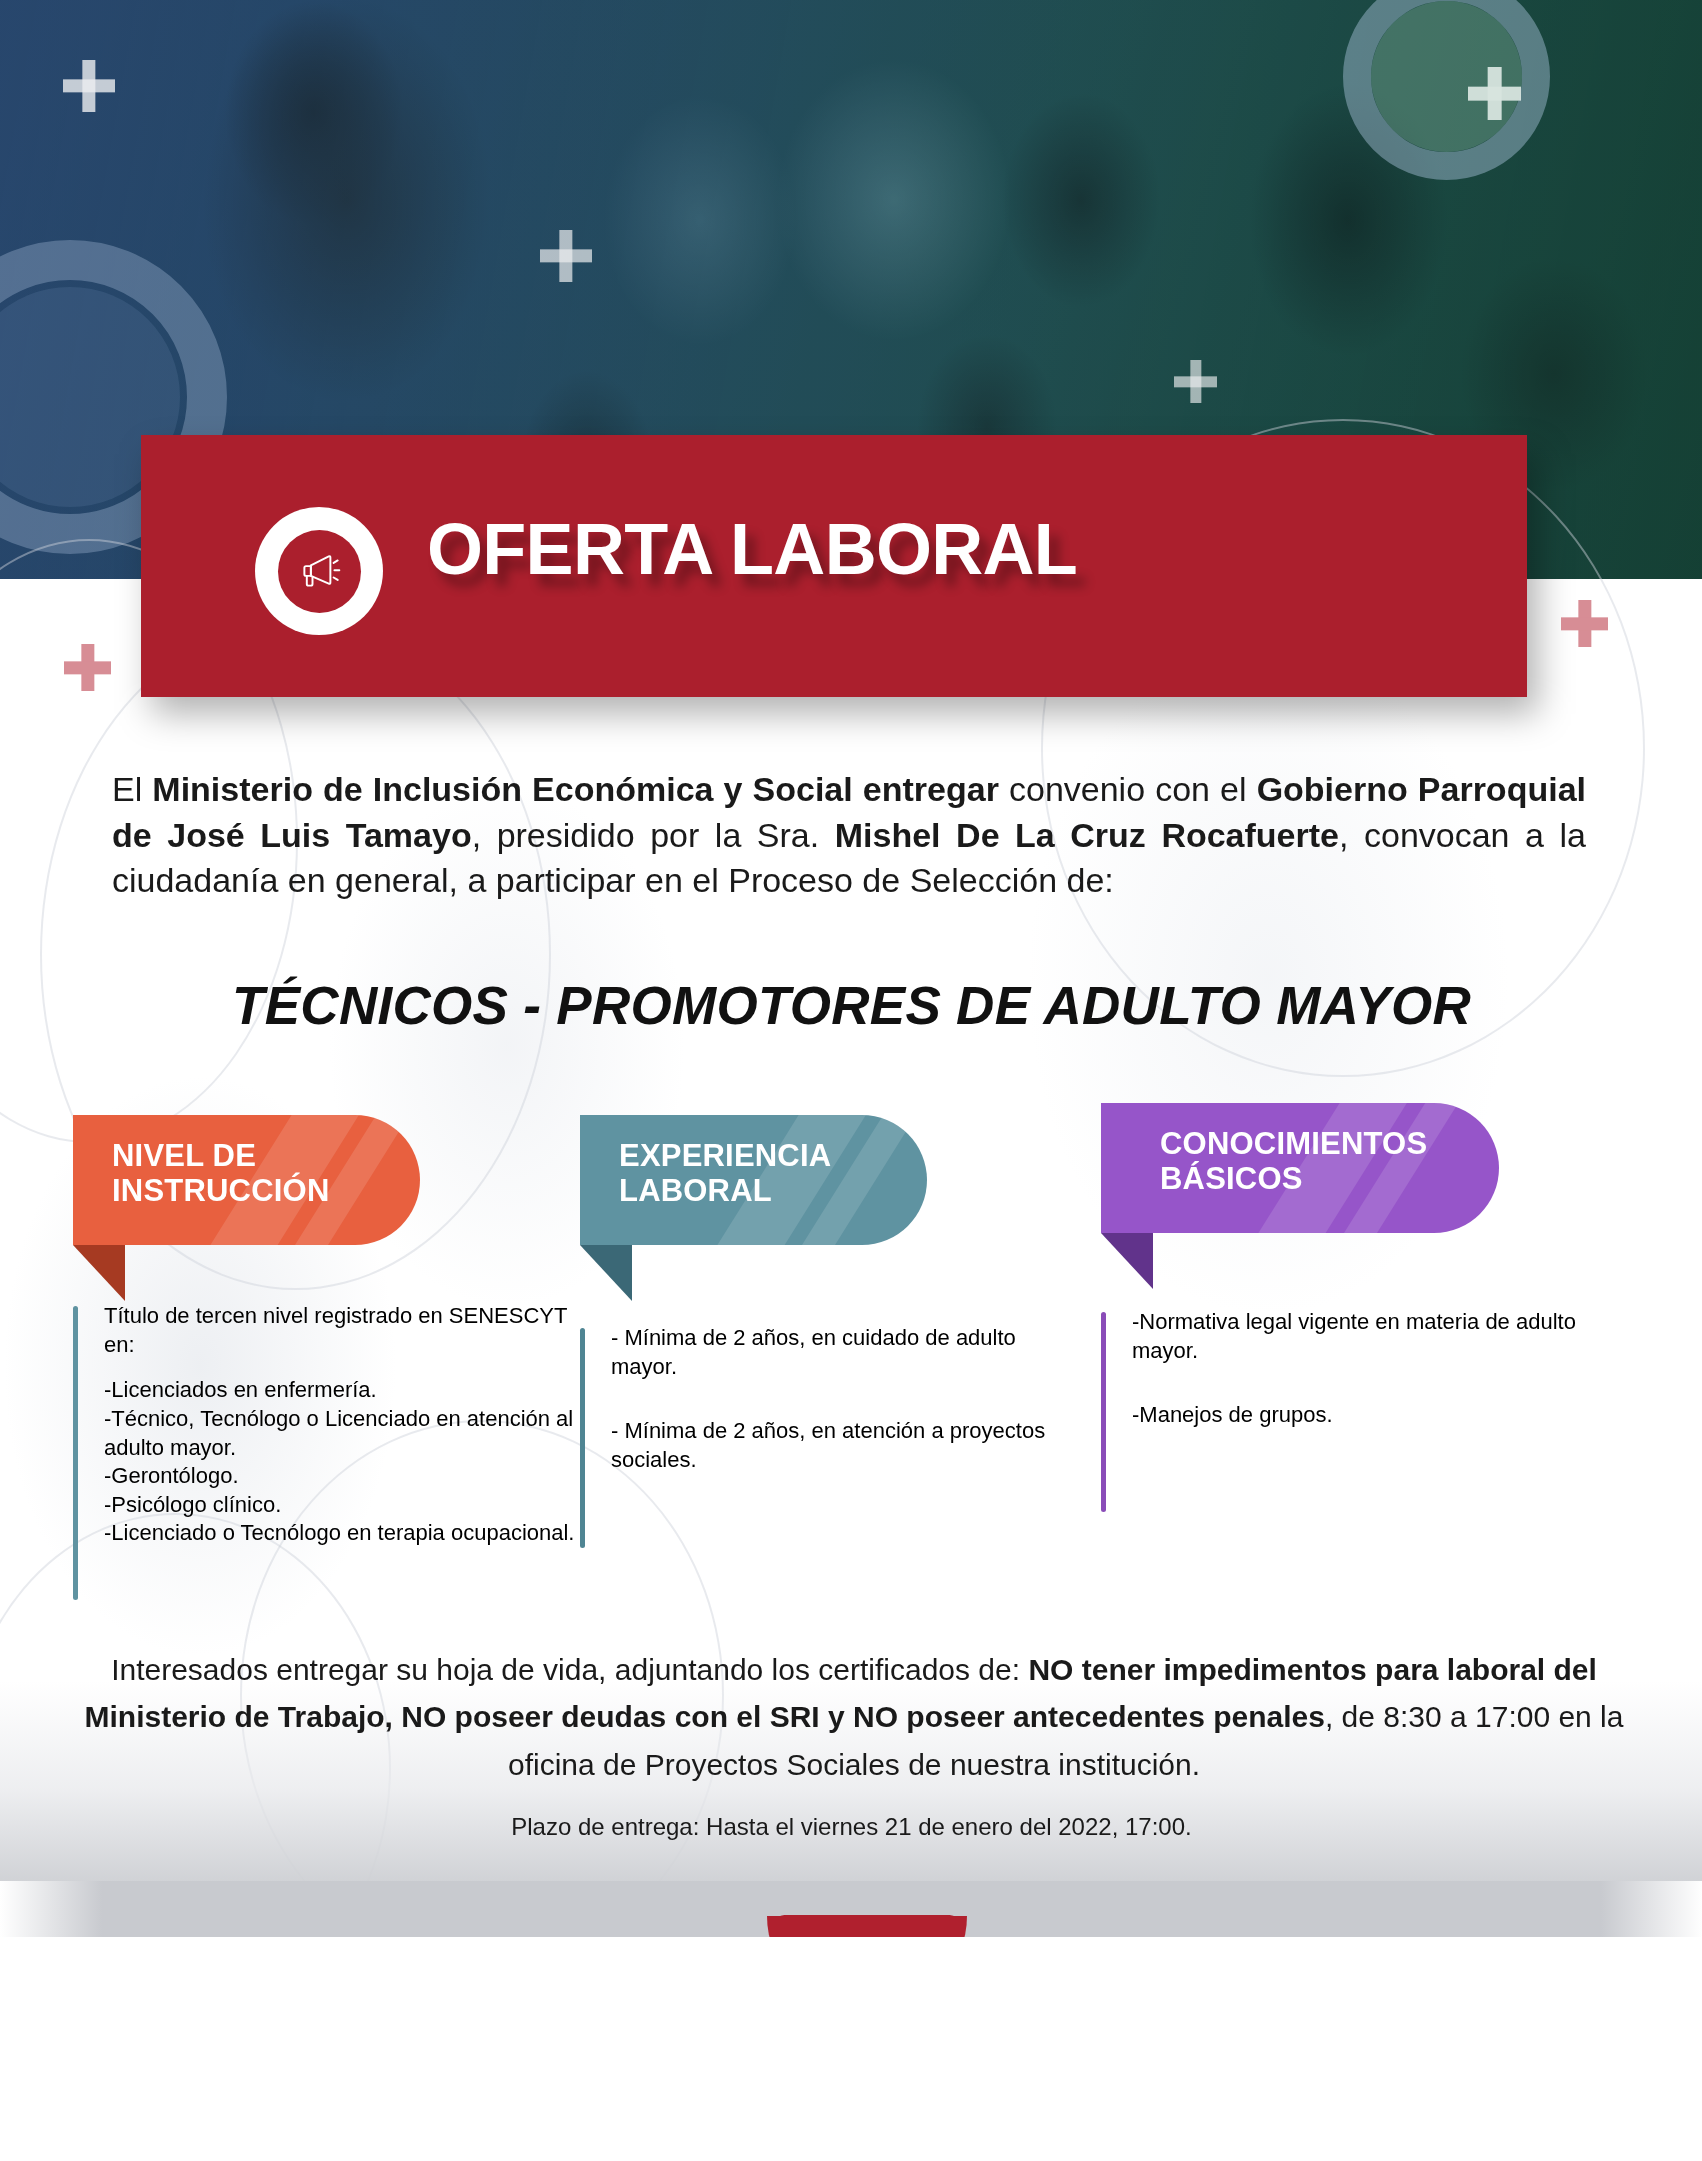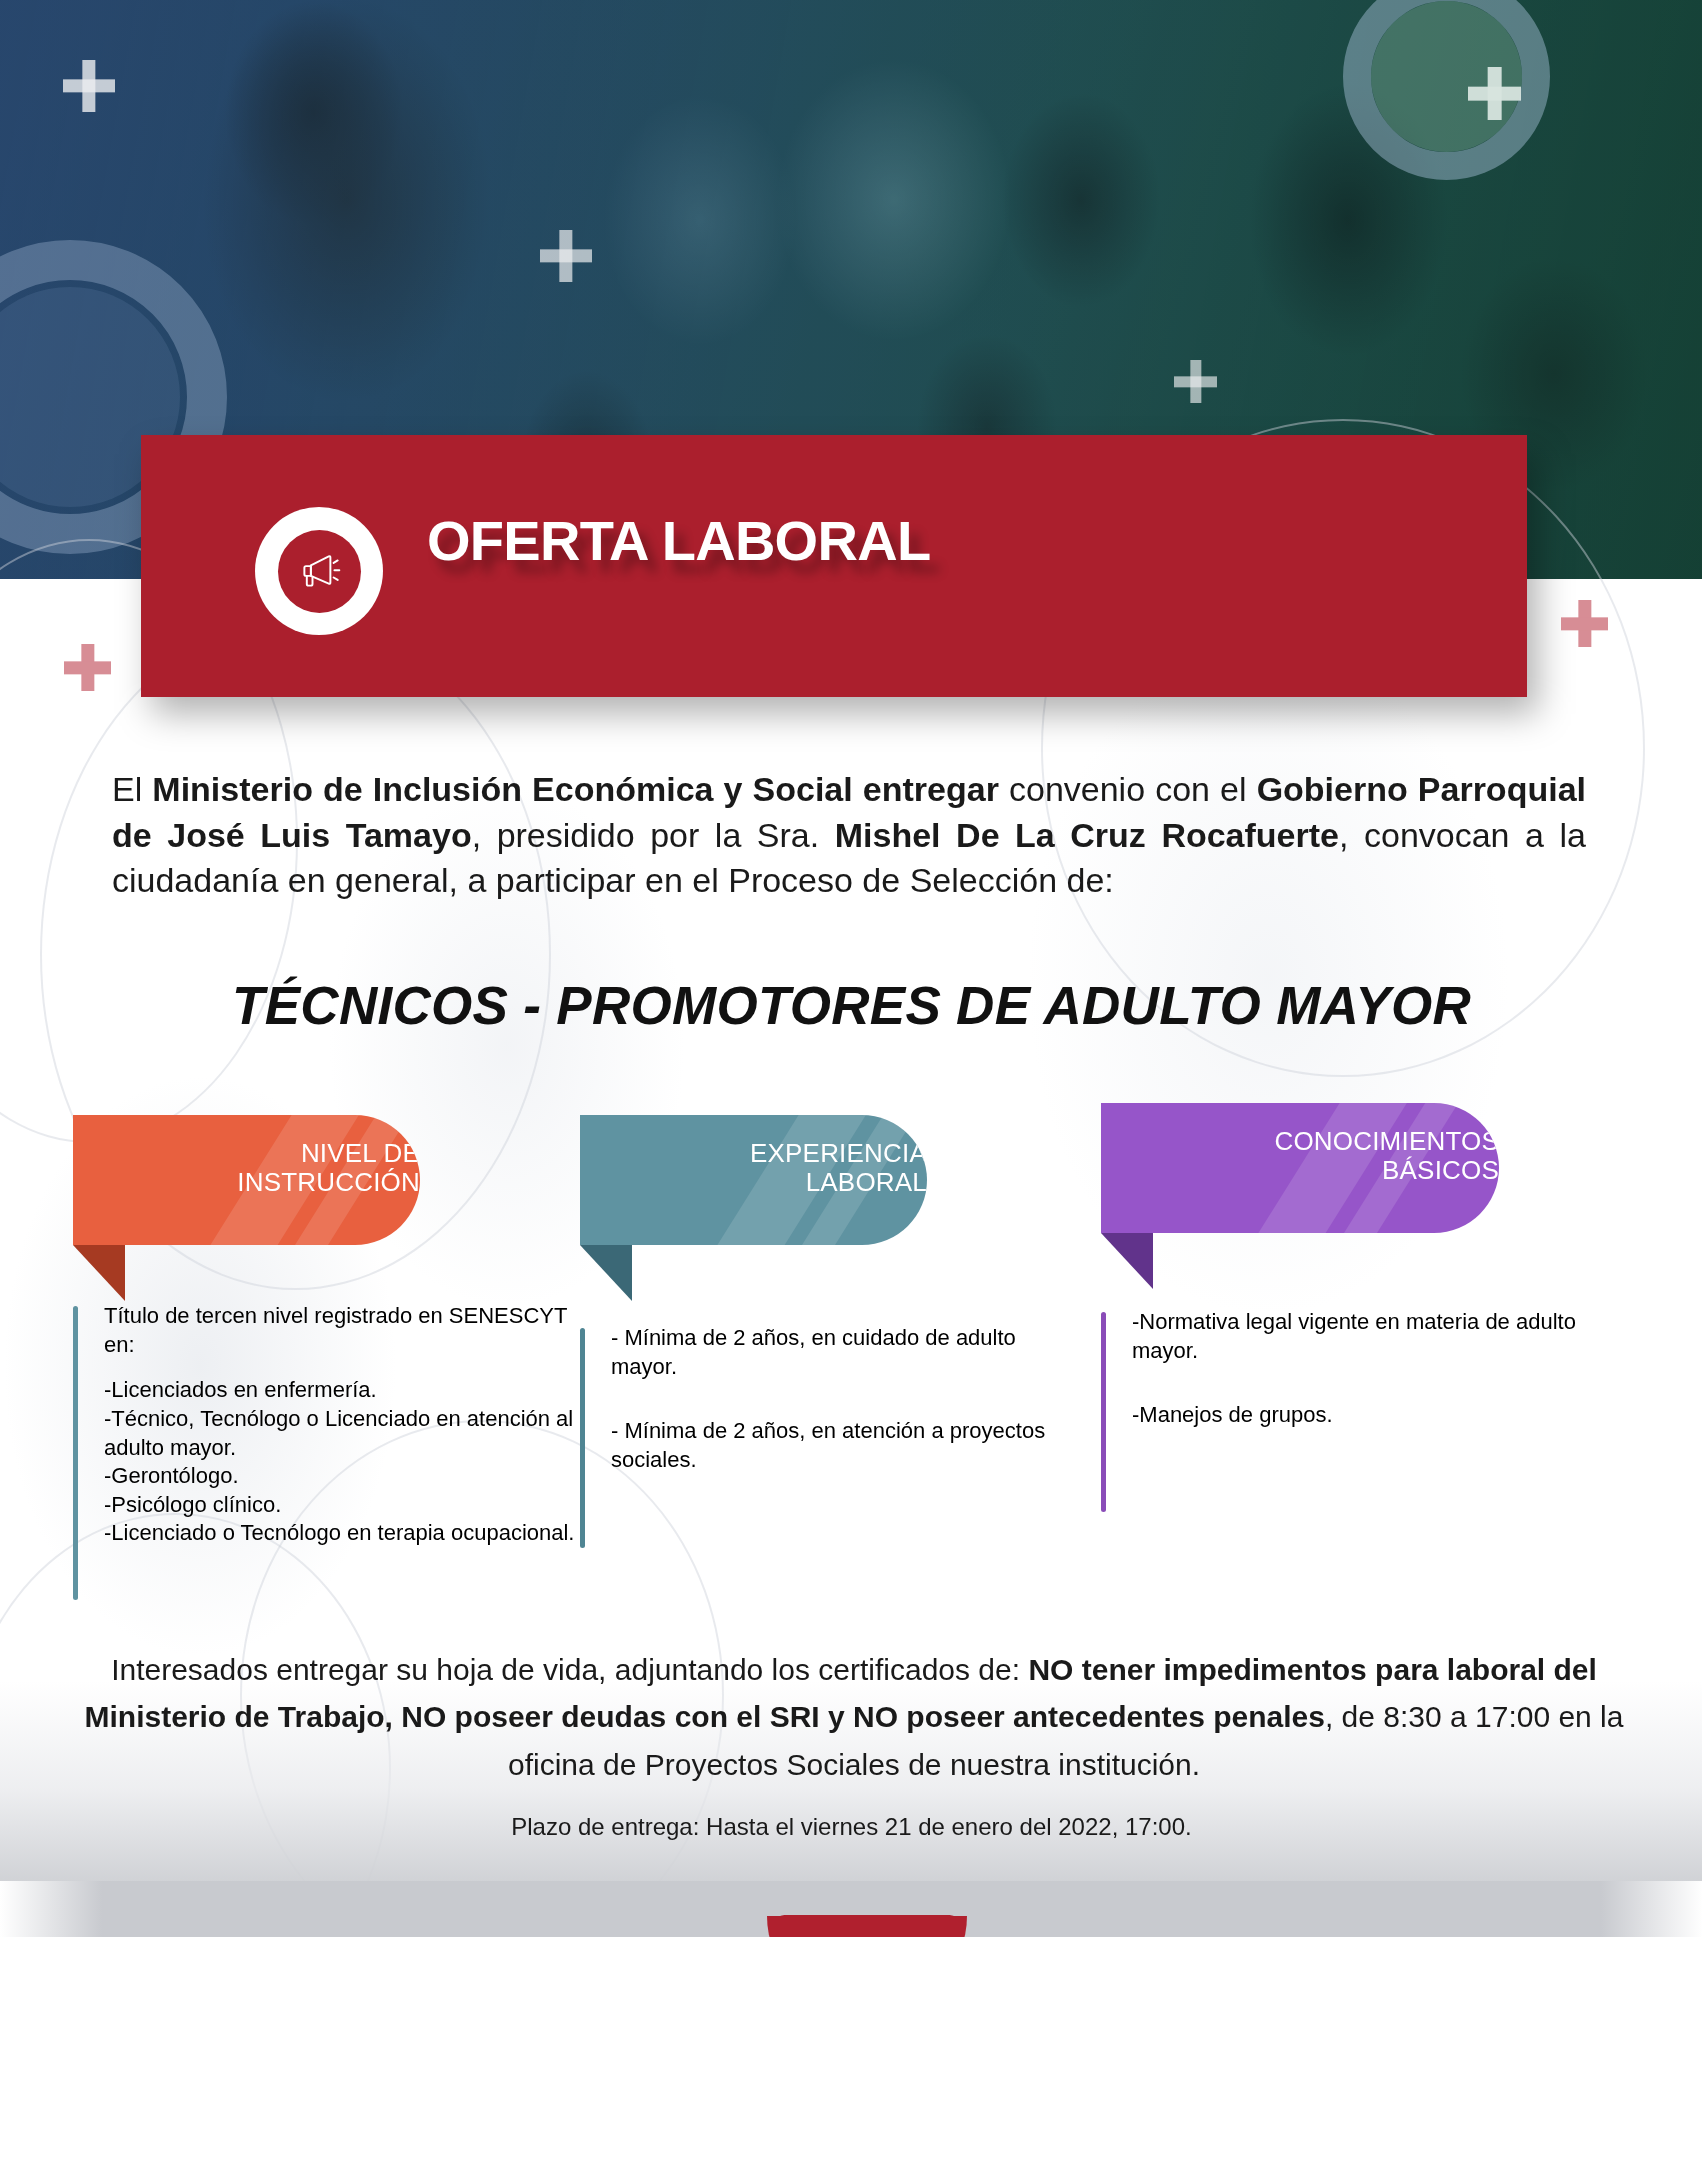--- a/index.html
+++ b/index.html
@@ -89,21 +89,21 @@
   .banner-icon{
     position:absolute;left:255px;top:507px;width:128px;height:128px;border-radius:50%;
     background:#ffffff;display:flex;align-items:center;justify-content:center;
   }
   .banner-icon-inner{
     width:83px;height:83px;border-radius:50%;background:#ab1f2d;
     display:flex;align-items:center;justify-content:center;
   }
   .banner-title{
     position:absolute;left:427px;top:508px;
-    font-size:56px;font-weight:bold;color:#ffffff;letter-spacing:-0.7px;
+    font-size:72px;font-weight:bold;color:#ffffff;letter-spacing:-0.7px;
     font-family:"Liberation Sans",sans-serif;
     text-shadow:9.3px 12px 10.7px rgba(0,0,0,.33);
     white-space:nowrap;
   }
 
   
   .body-bg{
     position:absolute;left:0;top:579px;width:1703px;height:1358px;
     background:
       radial-gradient(ellipse 280px 414px at 200px 787px, rgba(222,226,232,.55) 0%, rgba(222,226,232,0) 70%),
@@ -158,22 +158,22 @@
     position:relative;width:347px;height:130px;border-radius:0 67px 67px 0;
     overflow:hidden;
   }
   .tag-stripe{
     position:absolute;top:-40px;width:57px;height:220px;
     background:rgba(255,255,255,.13);transform:rotate(32deg);
   }
   .tag-stripe.s1{left:180px;}
   .tag-stripe.s2{left:262px;width:28px;}
   .tag-label{
-    position:relative;z-index:2;color:#ffffff;font-size:26px;line-height:1.12;
-    font-weight:normal;padding:24px 0 0 39px;letter-spacing:0.2px;text-align:right;
+    position:relative;z-index:2;color:#ffffff;font-size:31px;line-height:1.12;
+    font-weight:bold;padding:24px 0 0 39px;letter-spacing:0.2px;
   }
   .tag-fold{
     position:absolute;left:0;top:130px;width:52px;height:56px;
   }
   .tag-fold svg{display:block;}
 
   .card-body{
     position:relative;margin-top:57px;padding-left:31px;
     font-size:22px;line-height:1.30;
   }

